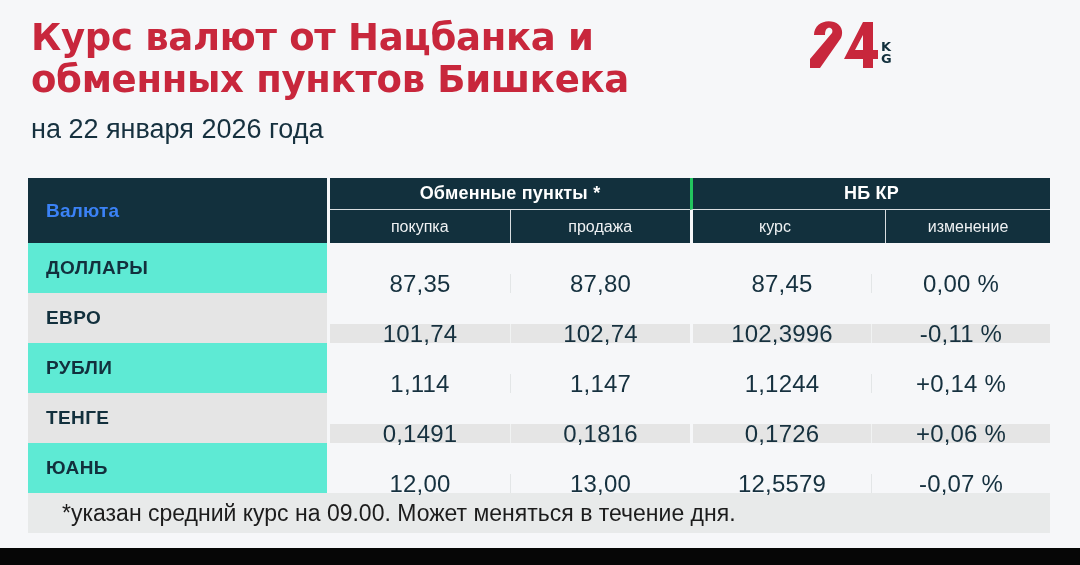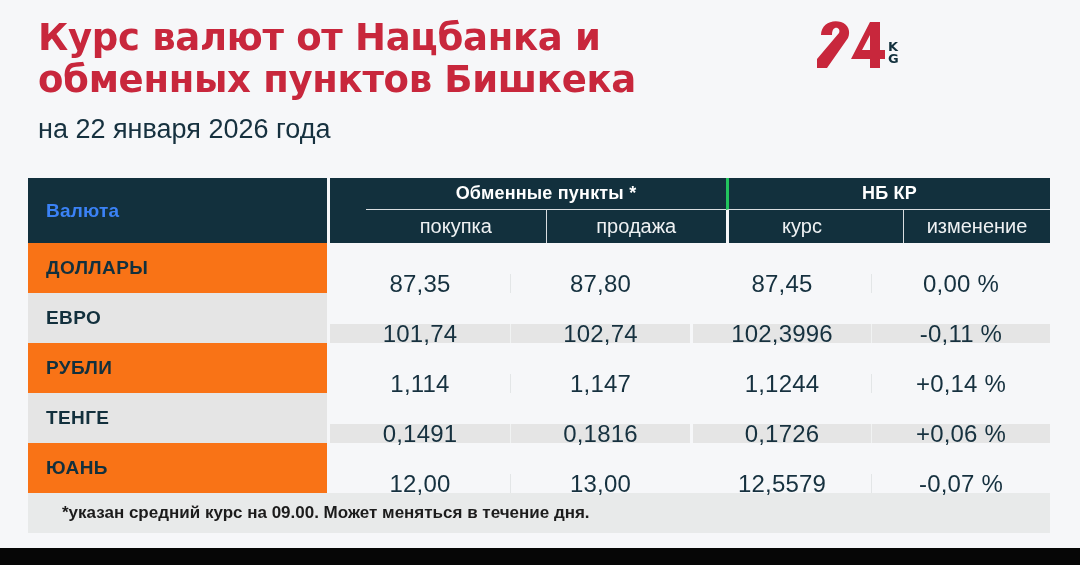--- a/index.html
+++ b/index.html
@@ -5,21 +5,21 @@
   * { margin:0; padding:0; box-sizing:border-box; }
   html, body {
     width:1080px; height:565px;
     background:#f6f7f9;
     font-family:"Liberation Sans", sans-serif;
     overflow:hidden;
   }
   .page { position:relative; width:1080px; height:565px; background:#f6f7f9; }
 
   
-  .header { position:absolute; left:7px; top:0; width:916px; height:170px; }
+  .header { position:absolute; left:0; top:0; width:916px; height:170px; }
   .title {
     position:absolute; left:31px; top:17px; width:820px;
     color:#c8273c;
     font-family:"DejaVu Sans","Liberation Sans", sans-serif;
     font-weight:bold;
     font-size:37px;
     line-height:42px;
     letter-spacing:-0.3px;
   }
   .title .ln { display:block; }
@@ -49,52 +49,52 @@
   .th-cur {
     width:302px;
     display:flex; align-items:center;
     padding-left:18px;
     color:#3b82f6;
     font-size:19px;
     font-weight:bold;
     letter-spacing:0.2px;
     border-right:3px solid #f6f7f9;
   }
-  .th-group { flex:1; display:flex;padding-left:36px; }
+  .th-group { flex:1; display:flex; }
   .th-block { display:flex; flex-direction:column; }
   .th-block.w2 { width:360px; }
   .th-block.w3 { flex:1; }
   .th-top {
     height:32px;
     display:flex; align-items:center; justify-content:center;
     color:#ffffff;
     font-size:18px;
     font-weight:bold;
     border-bottom:1.5px solid #d9dde0;
     letter-spacing:0.2px;
   }
   .th-sub { flex:1; display:flex; }
   .th-sub-cell {
     flex:1;
     display:flex; align-items:center; justify-content:center;
     color:#eef1f3;
-    font-size:20px;
+    font-size:16px;
     font-weight:400;
   }
   .th-sub-cell + .th-sub-cell { border-left:1.5px solid #d9dde0; }
   .th-block.w3 .th-top { border-left:3px solid #22c55e; }
   .th-block.w3 .th-sub { border-left:3px solid #f6f7f9;gap:28px; }
 
   .trow {
     display:flex;
     height:50px;
     align-items:stretch;
   }
   .trow.alt .c-name, .trow.alt .c-vals { background:#e5e5e5; }
-  .trow .c-name { background:#f97316; }
+  .trow .c-name { background:#5eead4; }
   .trow .c-vals { background:#f6f7f9; }
 
   .c-name {
     width:302px;
     display:flex; align-items:center;
     padding-left:18px;
     color:#12303d;
     font-size:19px;
     font-weight:bold;
     letter-spacing:0.4px;
@@ -116,22 +116,22 @@
 
   .trow.alt .c-val.b3 { border-left:1.5px solid #f1f3f3; }
   .trow.alt .c-val.b5 { border-left:1.5px solid #f1f3f3; }
 
   .tfoot {
     height:40px;
     background:#e8eaea;
     display:flex; align-items:center;
     padding-left:34px;
     color:#1c1c1c;
-    font-size:17px;
-    font-weight:700;
+    font-size:23px;
+    font-weight:400;
   }
 
   
   .bottombar { position:absolute; left:0; top:548px; width:1080px; height:17px; background:#060606; }
 </style>
 </head>
 <body>
 
 <div class="page">
 

